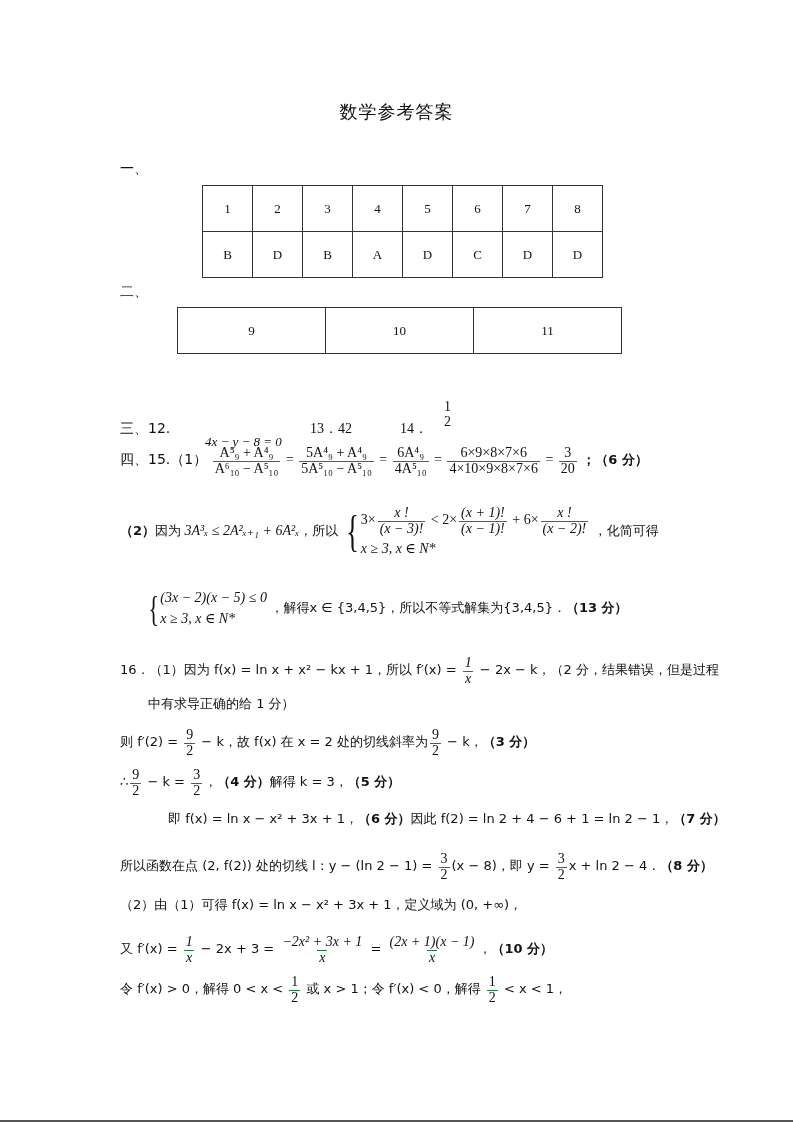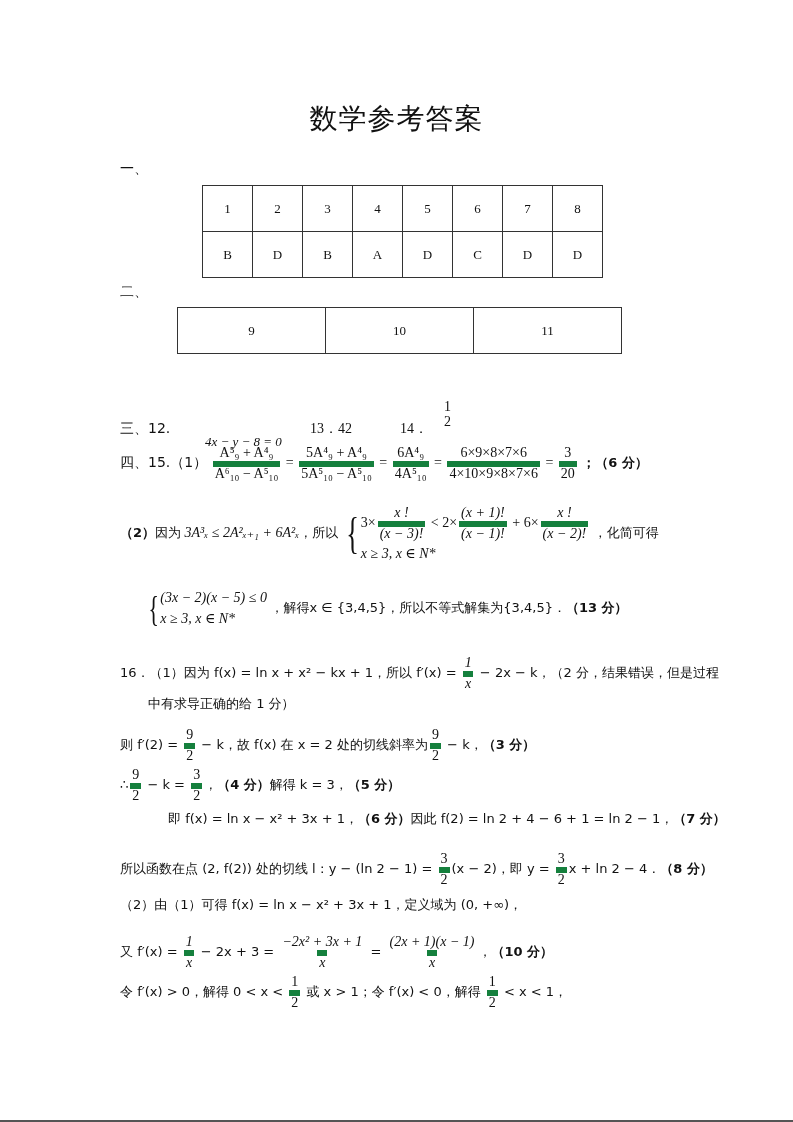--- a/index.html
+++ b/index.html
@@ -1,32 +1,32 @@
 <!DOCTYPE html>
 <html><head>
 <meta charset="utf-8">
 <style>
   html, body { margin:0; padding:0; background:#ffffff; }
   body { width:793px; height:1122px; position:relative; overflow:hidden;
          font-family:"Liberation Serif","DejaVu Serif",serif; color:#111; }
   .page { position:absolute; left:0; top:0; width:793px; height:1122px; }
   .bottom-rule { position:absolute; left:0; right:0; bottom:0; height:2px; background:#555; }
   .title { position:absolute; top:100px; left:0; width:793px; text-align:center;
-           font-family:"DejaVu Sans",sans-serif; font-size:28px; font-weight:normal; letter-spacing:1px; }
+           font-family:"DejaVu Sans",sans-serif; font-size:18px; font-weight:normal; letter-spacing:1px; }
   .abs { position:absolute; white-space:nowrap; font-size:14px; }
   .sec { font-family:"DejaVu Sans",sans-serif; font-size:14px; }
   table.ans { position:absolute; border-collapse:collapse; font-size:13px; }
   table.ans td { border:1.5px solid #333; text-align:center; vertical-align:middle; }
   #t1 { left:202px; top:185px; }
   #t1 td { width:47px; height:43px; }
   #t2 { left:177px; top:307px; }
   #t2 td { width:145px; height:43px; }
   .frac { display:inline-flex; flex-direction:column; align-items:center; vertical-align:middle; line-height:1.05; margin:0 2px; }
   .frac .num { padding:0 2px; }
-  .frac .den { padding:0 2px; border-top:6px solid #15803d; }
+  .frac .den { padding:0 2px; border-top:1px solid #15803d; }
   .frac.nobar .den { border-top:none; }
   .it { font-style:italic; }
   .b { font-weight:bold;margin-top:12px; }
   .cn { font-family:"DejaVu Sans",sans-serif; font-size:13px; }
   .brace { display:inline-flex; align-items:center; vertical-align:middle; }
   .brace .br { font-size:44px; line-height:1; transform:scaleX(0.6); margin-right:-2px; }
   .brace .rows { display:flex; flex-direction:column; gap:4px; }
 </style>
 </head>
 <body>
@@ -178,21 +178,21 @@
   </div>
 
   <div class="abs" style="left:120px;top:810px;padding-left:48px;">
     <span class="cn">即 f(x) = ln x − x² + 3x + 1，</span><span class="cn b">（6 分）</span><span class="cn">因此 f(2) = ln 2 + 4 − 6 + 1 = ln 2 − 1，</span><span class="cn b">（7 分）</span>
   </div>
 
   <div class="abs" style="left:120px;top:852px;">
     <span class="cn">所以函数在点 (2, f(2)) 处的切线 l：y − (ln 2 − 1) = </span><span class="frac">
         <span class="num">3</span>
         <span class="den">2</span>
-      </span><span class="cn">(x − 2)，即 y = </span><span class="frac">
+      </span><span class="cn">(x − 8)，即 y = </span><span class="frac">
         <span class="num">3</span>
         <span class="den">2</span>
       </span><span class="cn">x + ln 2 − 4．</span><span class="cn b">（8 分）</span>
   </div>
 
   <div class="abs cn" style="left:120px;top:896px;">（2）由（1）可得 f(x) = ln x − x² + 3x + 1，定义域为 (0, +∞)，</div>
 
   <div class="abs" style="left:120px;top:935px;">
     <span class="cn">又 f′(x) = </span><span class="frac it">
         <span class="num">1</span>

